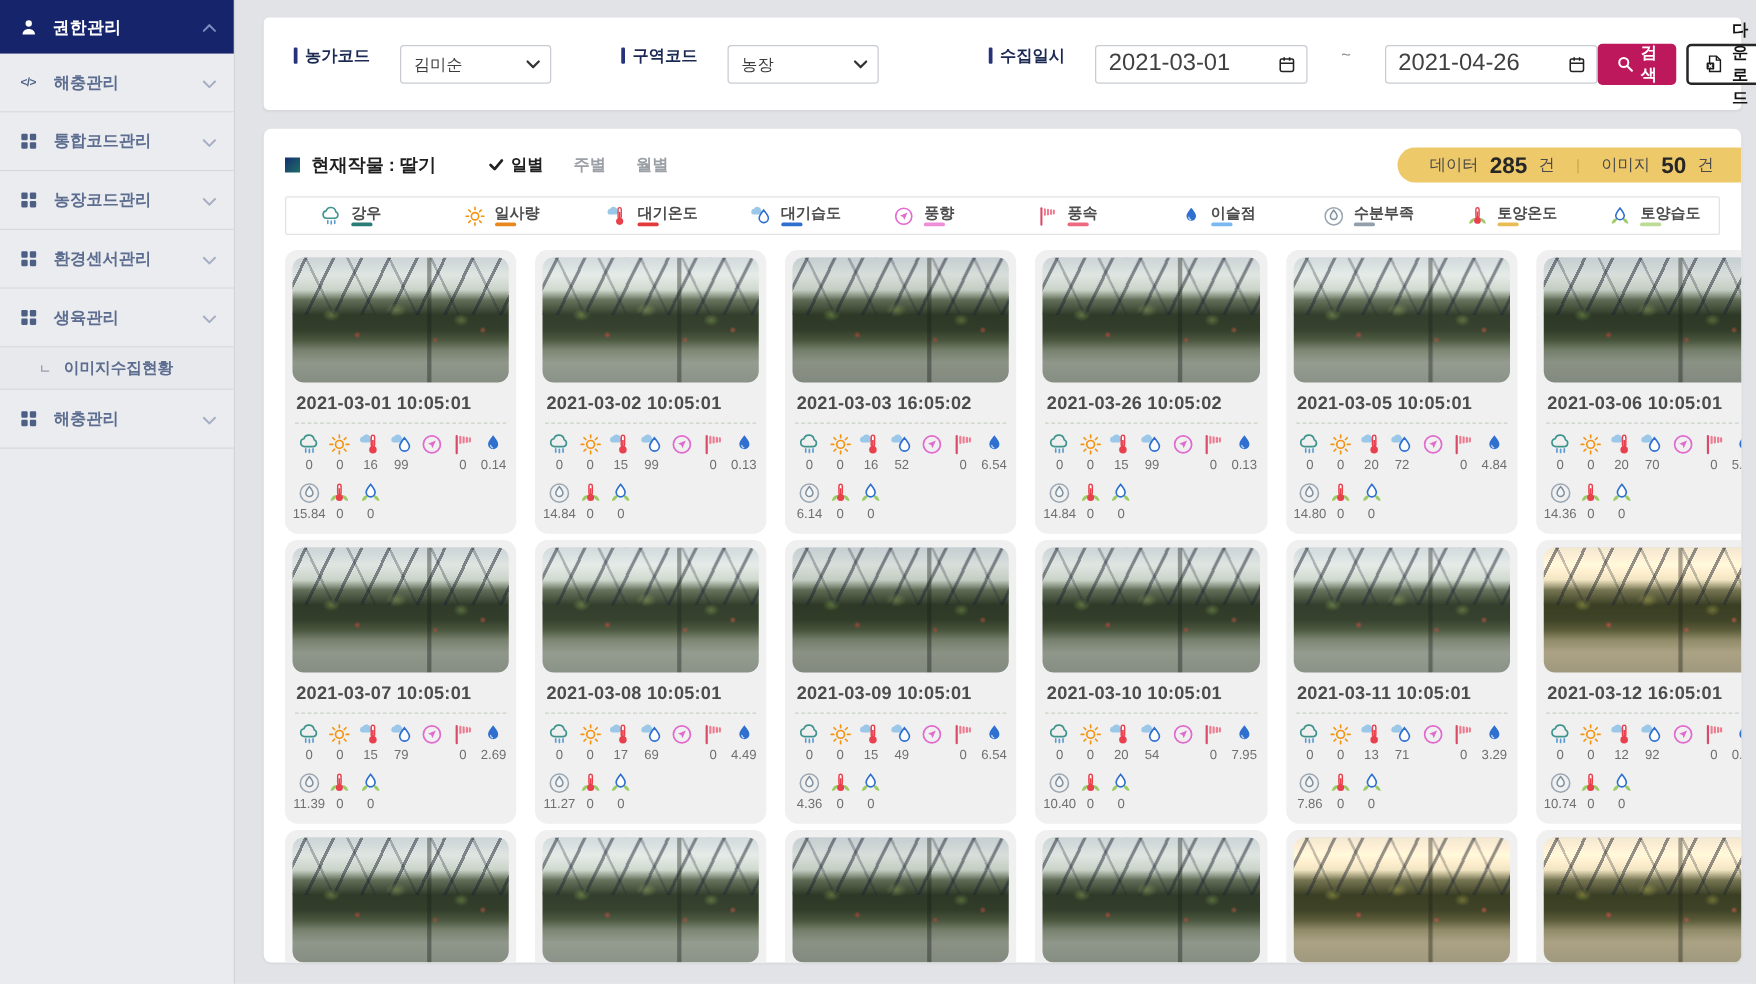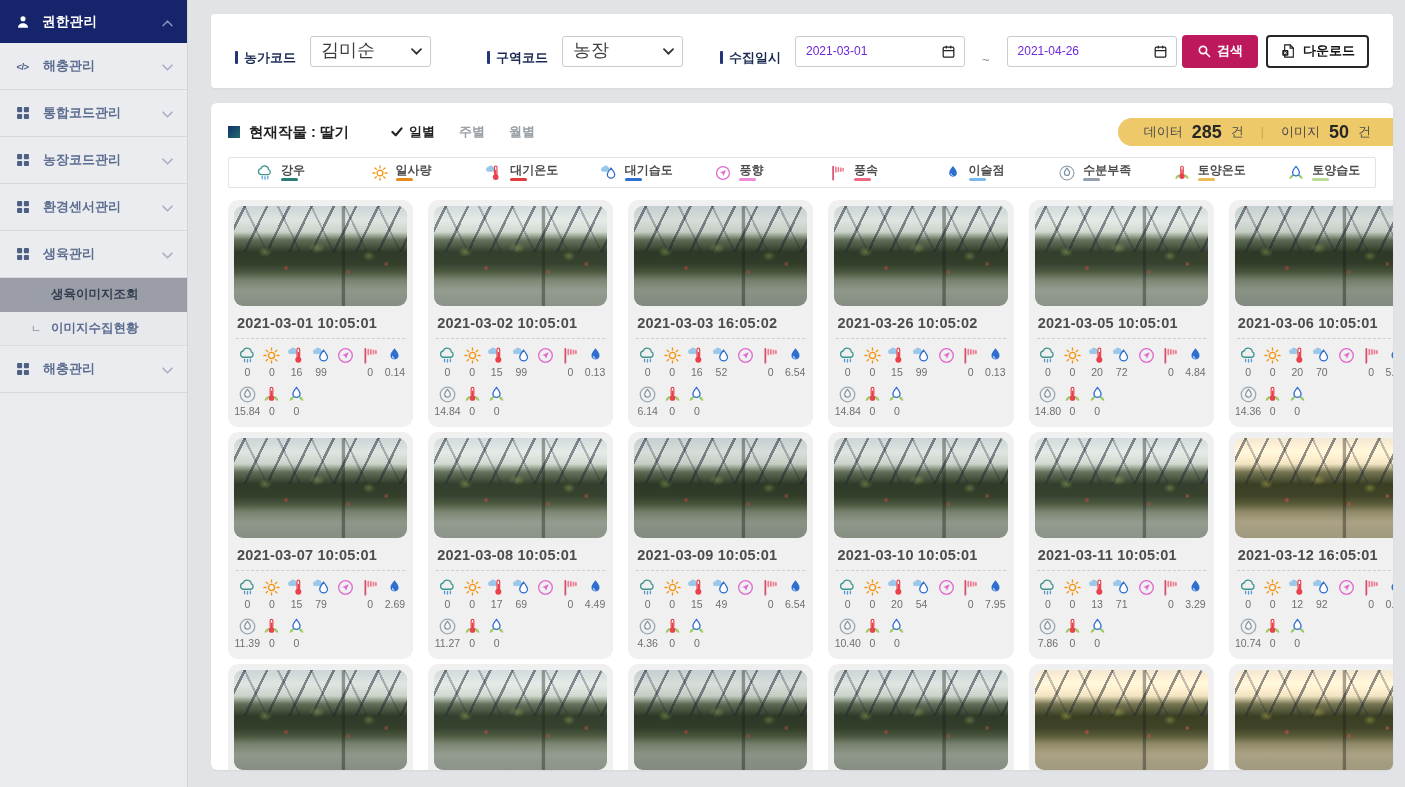--- a/index.html
+++ b/index.html
@@ -17,28 +17,28 @@
   .sub-item.selected{background:#9b9ea6;color:#333d52;border-bottom:1px solid #9b9ea6}
   .s-icon{width:17px;display:flex;justify-content:center;align-items:center;flex-shrink:0}
   .code-ic{font-size:9.5px;font-weight:bold;color:#4e5f86;letter-spacing:-.5px}
   .l-glyph{font-size:10px;color:#98a0b2;font-weight:bold}
   .side-rest{flex:1}
 
   
   .main{flex:1;background:#e2e3e6;padding:14px 12px 17px 23px;display:flex;flex-direction:column;overflow:hidden}
 
   .filter-panel{background:#fff;border-radius:4px;height:74px;flex-shrink:0;display:flex;align-items:center;padding:0 24px;box-shadow:0 1px 2px rgba(0,0,0,.05)}
-  .fgroup{display:flex;align-items:flex-end;gap:14px}
+  .fgroup{display:flex;align-items:flex-start;gap:24px}
   .flabel{display:flex;align-items:center;gap:6px;font-size:13px;font-weight:bold;color:#1b2a52;white-space:nowrap}
   .fbar{width:3px;height:13px;background:#26337a;border-radius:1px}
   .select-wrap{position:relative}
-  .select{appearance:none;-webkit-appearance:none;width:121px;height:31px;border:1px solid #c8ccd2;border-radius:3px;background:#fff;padding:0 26px 0 10px;font-size:18px;color:#3c3c3c;font-family:Liberation Mono, monospace;cursor:pointer}
+  .select{appearance:none;-webkit-appearance:none;width:121px;height:31px;border:1px solid #c8ccd2;border-radius:3px;background:#fff;padding:0 26px 0 10px;font-size:13px;color:#3c3c3c;font-family:Liberation Serif, serif;cursor:pointer}
   .sel-chev{position:absolute;right:9px;top:12px;pointer-events:none;display:flex}
   .date-wrap{position:relative}
-  .date-input{width:170px;height:31px;border:1px solid #c8ccd2;border-radius:3px;padding:0 32px 0 10px;font-size:12px;color:#6d28d9;font-family:inherit;background:#fff}
+  .date-input{width:170px;height:31px;border:1px solid #c8ccd2;border-radius:3px;padding:0 32px 0 10px;font-size:19px;color:#404040;font-family:inherit;background:#fff}
   .cal-ic{position:absolute;right:9px;top:8px;pointer-events:none;display:flex}
   .tilde{color:#888;font-size:13px;padding:0 3px}
   .fbtns{margin-left:auto;display:flex;gap:8px;align-items:center}
   .btn-search{display:flex;align-items:center;gap:6px;background:#be185d;color:#fff;border:none;height:33px;padding:0 15px;border-radius:4px;font-size:13px;font-weight:bold;font-family:inherit;cursor:pointer}
   .btn-download{display:flex;align-items:center;gap:7px;background:#fff;color:#141414;border:2px solid #262626;height:33px;padding:0 12px;border-radius:4px;font-size:13px;font-weight:bold;font-family:inherit;cursor:pointer}
 
   .content-panel{background:#fff;border-radius:6px;margin-top:15px;flex:1;padding:14px 17px 0;overflow:hidden;display:flex;flex-direction:column;box-shadow:0 1px 2px rgba(0,0,0,.05)}
   .c-header{display:flex;align-items:center;height:30px;flex-shrink:0}
   .crop-title{display:flex;align-items:center;gap:9px;font-size:14.5px;font-weight:bold;color:#1f1f1f}
   .square{width:12px;height:12px;background:linear-gradient(135deg,#14306e,#1e6e68)}
@@ -174,24 +174,20 @@
           </svg>
         </span>
     <span class="s-label">생육관리</span>
     <span class="chev">
       <svg width="11" height="7" viewBox="0 0 11 7" fill="none" stroke="#a6aec2" stroke-width="1.6" stroke-linecap="round">
             <path d="M1 1.2l4.5 4.5L10 1.2"></path>
           </svg>
     </span>
   </div>
 
-  <div class="sub-item selected">
-    <span class="l-glyph">ㄴ</span>
-    <span class="s-label">생육이미지조회</span>
-  </div>
 
   <div class="sub-item">
     <span class="l-glyph">ㄴ</span>
     <span class="s-label">이미지수집현황</span>
   </div>
 
   <div class="side-item">
     <span class="s-icon">
           <svg width="14" height="14" viewBox="0 0 16 16" fill="#4e5f86">
             <rect x="1.2" y="1.2" width="5.8" height="5.8" rx="1"></rect>
@@ -221,21 +217,21 @@
         </span>
       <span class="select-wrap">
         <select class="select"><option>김미순</option></select>
         <span class="sel-chev">
             <svg width="11" height="7" viewBox="0 0 11 7" fill="none" stroke="#333" stroke-width="1.8" stroke-linecap="round">
               <path d="M1 1.2l4.5 4.5L10 1.2"></path>
             </svg>
           </span>
       </span>
     </div>
-    <div class="fgroup" style="margin-right:37px">
+    <div class="fgroup" style="margin-right:88px">
       <span class="flabel">
           <span class="fbar"></span>
           <span>구역코드</span>
         </span>
       <span class="select-wrap">
         <select class="select"><option>농장</option></select>
         <span class="sel-chev">
             <svg width="11" height="7" viewBox="0 0 11 7" fill="none" stroke="#333" stroke-width="1.8" stroke-linecap="round">
               <path d="M1 1.2l4.5 4.5L10 1.2"></path>
             </svg>

